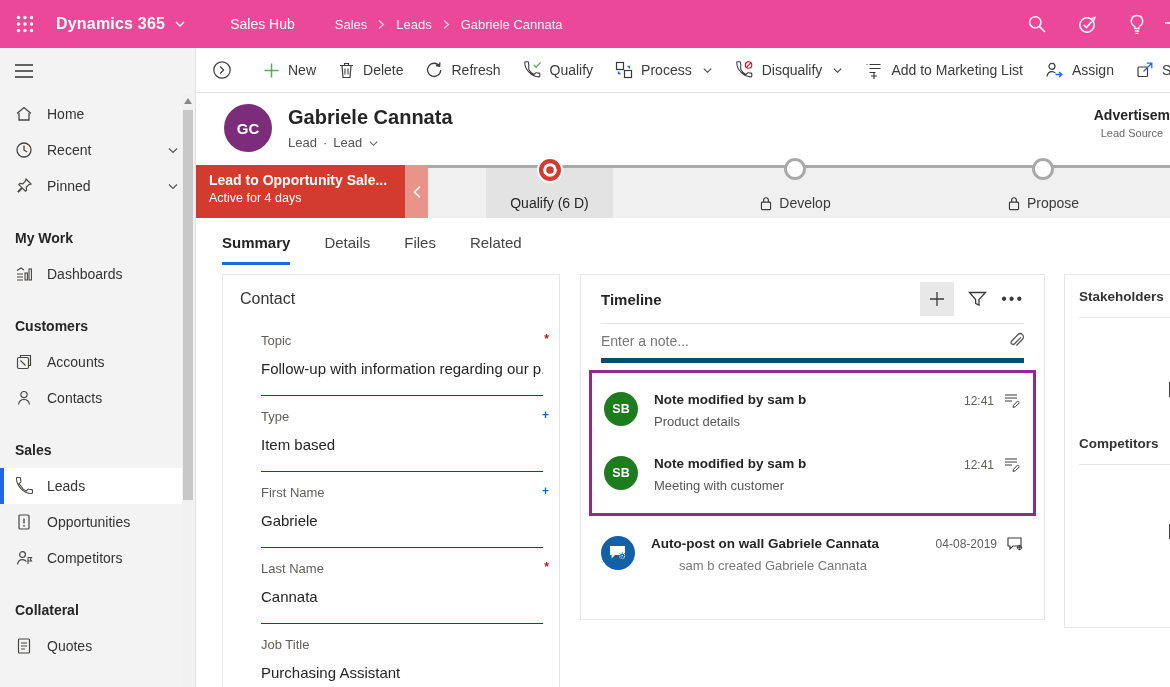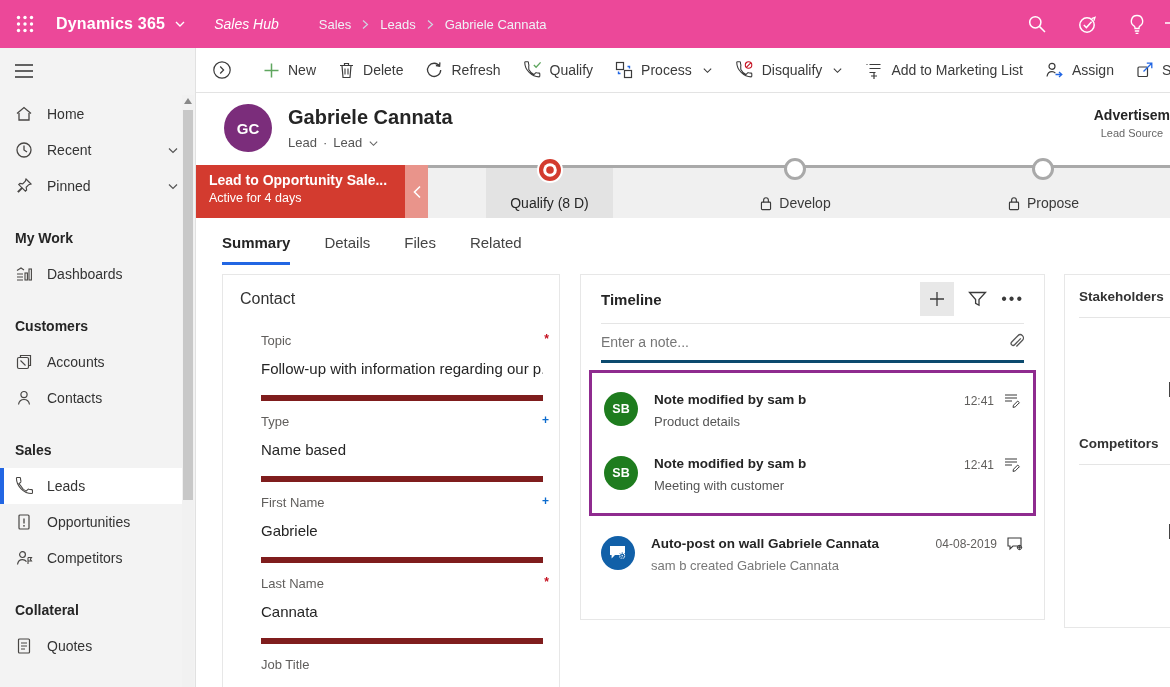--- a/index.html
+++ b/index.html
@@ -6,21 +6,21 @@
   html,body { background:#e9e9e9; }
   body { font-family:"Liberation Sans", sans-serif; color:#252525; }
   #screen { position:relative; width:1170px; height:687px; background:#fff; overflow:hidden; }
 
   
   .topbar { position:absolute; top:0; left:0; width:1170px; height:48px; background:#ec4899;
             display:flex; align-items:center; color:#fff; }
   .waffle { padding:0 0 0 16px; display:flex; align-items:center; cursor:pointer; }
   .product { font-size:16px; font-weight:700; margin-left:22px; letter-spacing:.2px; }
   .prod-chev { margin-left:9px; margin-top:2px; }
-  .appname { font-size:14px; margin-left:28px;font-style:italic; }
+  .appname { font-size:14px; margin-left:44px; }
   .crumbs { display:flex; align-items:center; gap:10px; margin-left:40px; font-size:13px; color:#f0f2f7; }
   .crumbs span { cursor:pointer; }
   .top-icons { margin-left:auto; display:flex; align-items:center; gap:30px; margin-right:24px; }
   .top-icons .tbtn { display:flex; cursor:pointer; }
   .plus-sliver { position:absolute; right:0; top:14px; width:7px; height:20px; overflow:hidden; }
 
   
   .sidebar { position:absolute; top:48px; left:0; width:196px; height:639px; background:#f3f3f3;
              border-right:1px solid #e1e1e1; overflow:hidden; }
   .burger { padding:16px 0 0 15px; cursor:pointer; }
@@ -82,53 +82,53 @@
   .tab.active { font-weight:700; color:#252525; border-bottom-color:#2266e3; }
 
   
   .content { position:absolute; top:265px; left:196px; width:974px; height:422px; background:#fff; }
   .card { position:absolute; background:#fff; border:1px solid #e7e7e7; }
 
   
   .contact-card { left:26px; top:9px; width:338px; height:500px; }
   .card-title { font-size:16px; color:#333; padding:15px 0 0 17px; }
   .fields { margin-top:12px; padding:0 16px 0 38px; }
-  .field { position:relative; padding:13px 0 17px; border-bottom:6px solid #7f1d1d; }
+  .field { position:relative; padding:13px 0 17px; border-bottom:1px solid #7f1d1d; }
   .field:nth-last-child(1) { border-bottom:none; }
   .field .flabel { font-size:13px; color:#605e5c; }
   .field .fvalue { margin-top:12px; font-size:15px; font-weight:500; color:#252525;
                    white-space:nowrap; overflow:hidden; min-height:18px; }
   .marker { position:absolute; right:-6px; top:12px; font-size:12px; font-weight:700; }
   .marker.req { color:#c50f1f; }
   .marker.rec { color:#0b6bce; }
 
   
   .timeline-card { left:384px; top:9px; width:465px; height:346px; padding:0 20px; }
   .tl-head { height:49px; display:flex; align-items:center; border-bottom:1px solid #e5e5e5; }
   .tl-title { font-size:15px; font-weight:600; color:#252525; }
   .tl-actions { margin-left:auto; display:flex; align-items:center; gap:14px; }
   .tl-plus { width:34px; height:34px; background:#e8e8e8; display:flex; align-items:center;
              justify-content:center; cursor:pointer; }
   .tl-iconbtn { display:flex; cursor:pointer; color:#3b3b3b; }
   .dots { font-size:16px; letter-spacing:2px; color:#3b3b3b; cursor:pointer; line-height:10px; }
-  .tl-note { height:39px; display:flex; align-items:center; border-bottom:3px solid #0c4a6e; }
+  .tl-note { height:39px; display:flex; align-items:center; border-bottom:5px solid #0c4a6e; }
   .tl-note input { flex:1; border:none; outline:none; background:transparent; font-size:14px;
                    font-family:"Liberation Sans", sans-serif; color:#444; }
   .tl-note input::placeholder { color:#767676; opacity:1; }
   .hl-box { margin:7px -12px 0; border:3px solid #8f2b8f; padding:12px 12px 0; }
   .entry { display:flex; align-items:flex-start; padding:7px 0 20px; cursor:pointer; }
   .entry-avatar { width:34px; height:34px; border-radius:50%; flex:0 0 34px;
                   display:flex; align-items:center; justify-content:center;
                   color:#fff; font-size:12.5px; font-weight:700; }
   .av-green { background:#1e7c1e; }
   .av-blue { background:#1160a8; }
   .entry-main { margin-left:16px; min-width:0; }
   .entry-title { font-size:13.5px; font-weight:600; color:#252525; white-space:nowrap; }
   .entry-body { margin-top:7px; font-size:13px; color:#555; }
-  .entry-body.dim { color:#777; }
+  .entry-body.dim { color:#777;margin-left:28px; }
   .entry-side { margin-left:auto; display:flex; align-items:center; gap:9px; padding-left:8px; }
   .entry-time { font-size:12px; color:#605e5c; white-space:nowrap; }
   .autopost { margin-top:13px; }
 
   
   .stake-card { left:868px; top:9px; width:320px; height:354px; }
   .panel-sec { position:absolute; left:14px; right:0; }
   .panel-title { font-size:13.5px; font-weight:600; color:#333; }
   .panel-divider { margin-top:13px; border-bottom:1px solid #e5e5e5; }
   .cut-mark { position:absolute; left:104px; width:2px; height:15px; background:#444; }
@@ -442,21 +442,21 @@
     </div>
     <div class="bpf-track">
       <div class="stage-active">
         <span class="bullseye">
           <svg width="28" height="28" viewBox="0 0 28 28">
             <circle cx="14" cy="14" r="12" fill="#d33b2f" stroke="#fff" stroke-width="2"></circle>
             <circle cx="14" cy="14" r="6.8" fill="#fff"></circle>
             <circle cx="14" cy="14" r="3.8" fill="#d33b2f"></circle>
           </svg>
         </span>
-        <div class="stage-label">Qualify  (8 D)</div>
+        <div class="stage-label">Qualify  (6 D)</div>
       </div>
       <div class="stage" style="left:367px; width:150px;">
         <span class="dot"></span>
         <div class="stage-label">
           <svg width="14" height="15" viewBox="0 0 16 17">
               <rect x="2.8" y="7" width="10.4" height="8.5" rx="1" fill="none" stroke="#3a3a3a" stroke-width="1.3"></rect>
               <path d="M5.3 7V4.6a2.7 2.7 0 0 1 5.4 0V7" fill="none" stroke="#3a3a3a" stroke-width="1.3"></path>
             </svg>
           <span>Develop</span>
         </div>
@@ -487,21 +487,21 @@
       <div class="card-title">Contact</div>
       <div class="fields">
         <div class="field">
           <div class="flabel">Topic</div>
           <span class="marker req">*</span>
           <div class="fvalue">Follow-up with information regarding our p...</div>
         </div>
         <div class="field">
           <div class="flabel">Type</div>
           <span class="marker rec">+</span>
-          <div class="fvalue">Name based</div>
+          <div class="fvalue">Item based</div>
         </div>
         <div class="field">
           <div class="flabel">First Name</div>
           <span class="marker rec">+</span>
           <div class="fvalue">Gabriele</div>
         </div>
         <div class="field">
           <div class="flabel">Last Name</div>
           <span class="marker req">*</span>
           <div class="fvalue">Cannata</div>

